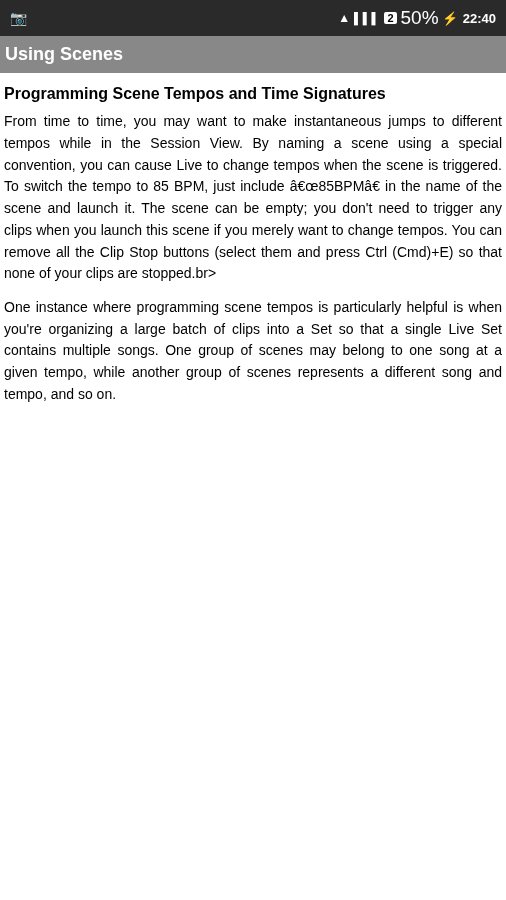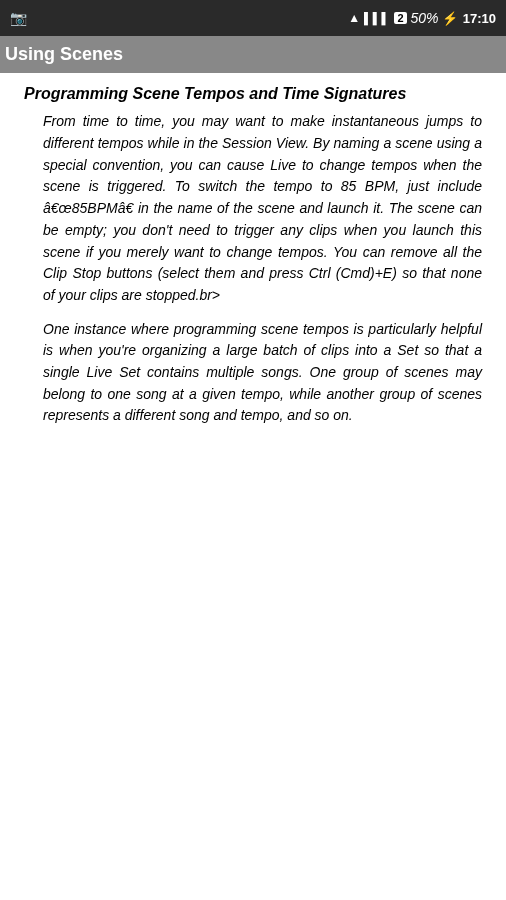--- a/index.html
+++ b/index.html
@@ -51,60 +51,58 @@
       color: #ffffff;
       font-size: 18px;
       font-weight: bold;
     }
 
     
     .content {
       width: 100%;
       height: calc(900px - 36px - 40px);
       overflow: hidden;
-      padding: 10px 24px;
+      padding: 10px 4px;
       background: #ffffff;
-      font-style: italic;
     }
 
     .article-title {
       font-size: 16px;
       font-weight: bold;
       text-align: justify;
       color: #000000;
       margin-bottom: 6px;
       line-height: 1.4;
     }
 
     .article-body {
       font-size: 14px;
       color: #000000;
       text-align: justify;
       line-height: 1.55;
     }
 
     .paragraph {
       margin-bottom: 12px;
-      margin-left: 19px;
     }
   </style>
 </head>
 <body>
 
 <div class="status-bar">
   <div class="status-left">
     <span style="color:#fff; font-size:14px;">📷</span>
   </div>
   <div class="status-right">
     <span style="font-size:12px;">▲</span>
     <span style="font-size:11px; letter-spacing:1px;">▌▌▌</span>
     <span style="font-size:11px; background:#fff; color:#000; padding:0 3px; border-radius:2px; font-weight:bold;">2</span>
-    <span style="font-size:14px;font-style:italic;">50%</span>
+    <span style="font-size:19px;">50%</span>
     <span style="font-size:13px;">⚡</span>
-    <span style="font-size:13px; font-weight:bold;">17:10</span>
+    <span style="font-size:13px; font-weight:bold;">22:40</span>
   </div>
 </div>
 
 <div class="title-bar">
   <span class="title-bar-text">Using Scenes</span>
 </div>
 
 <div class="content">
   <div class="article-title">Programming Scene Tempos and Time Signatures</div>
   <div class="article-body">

